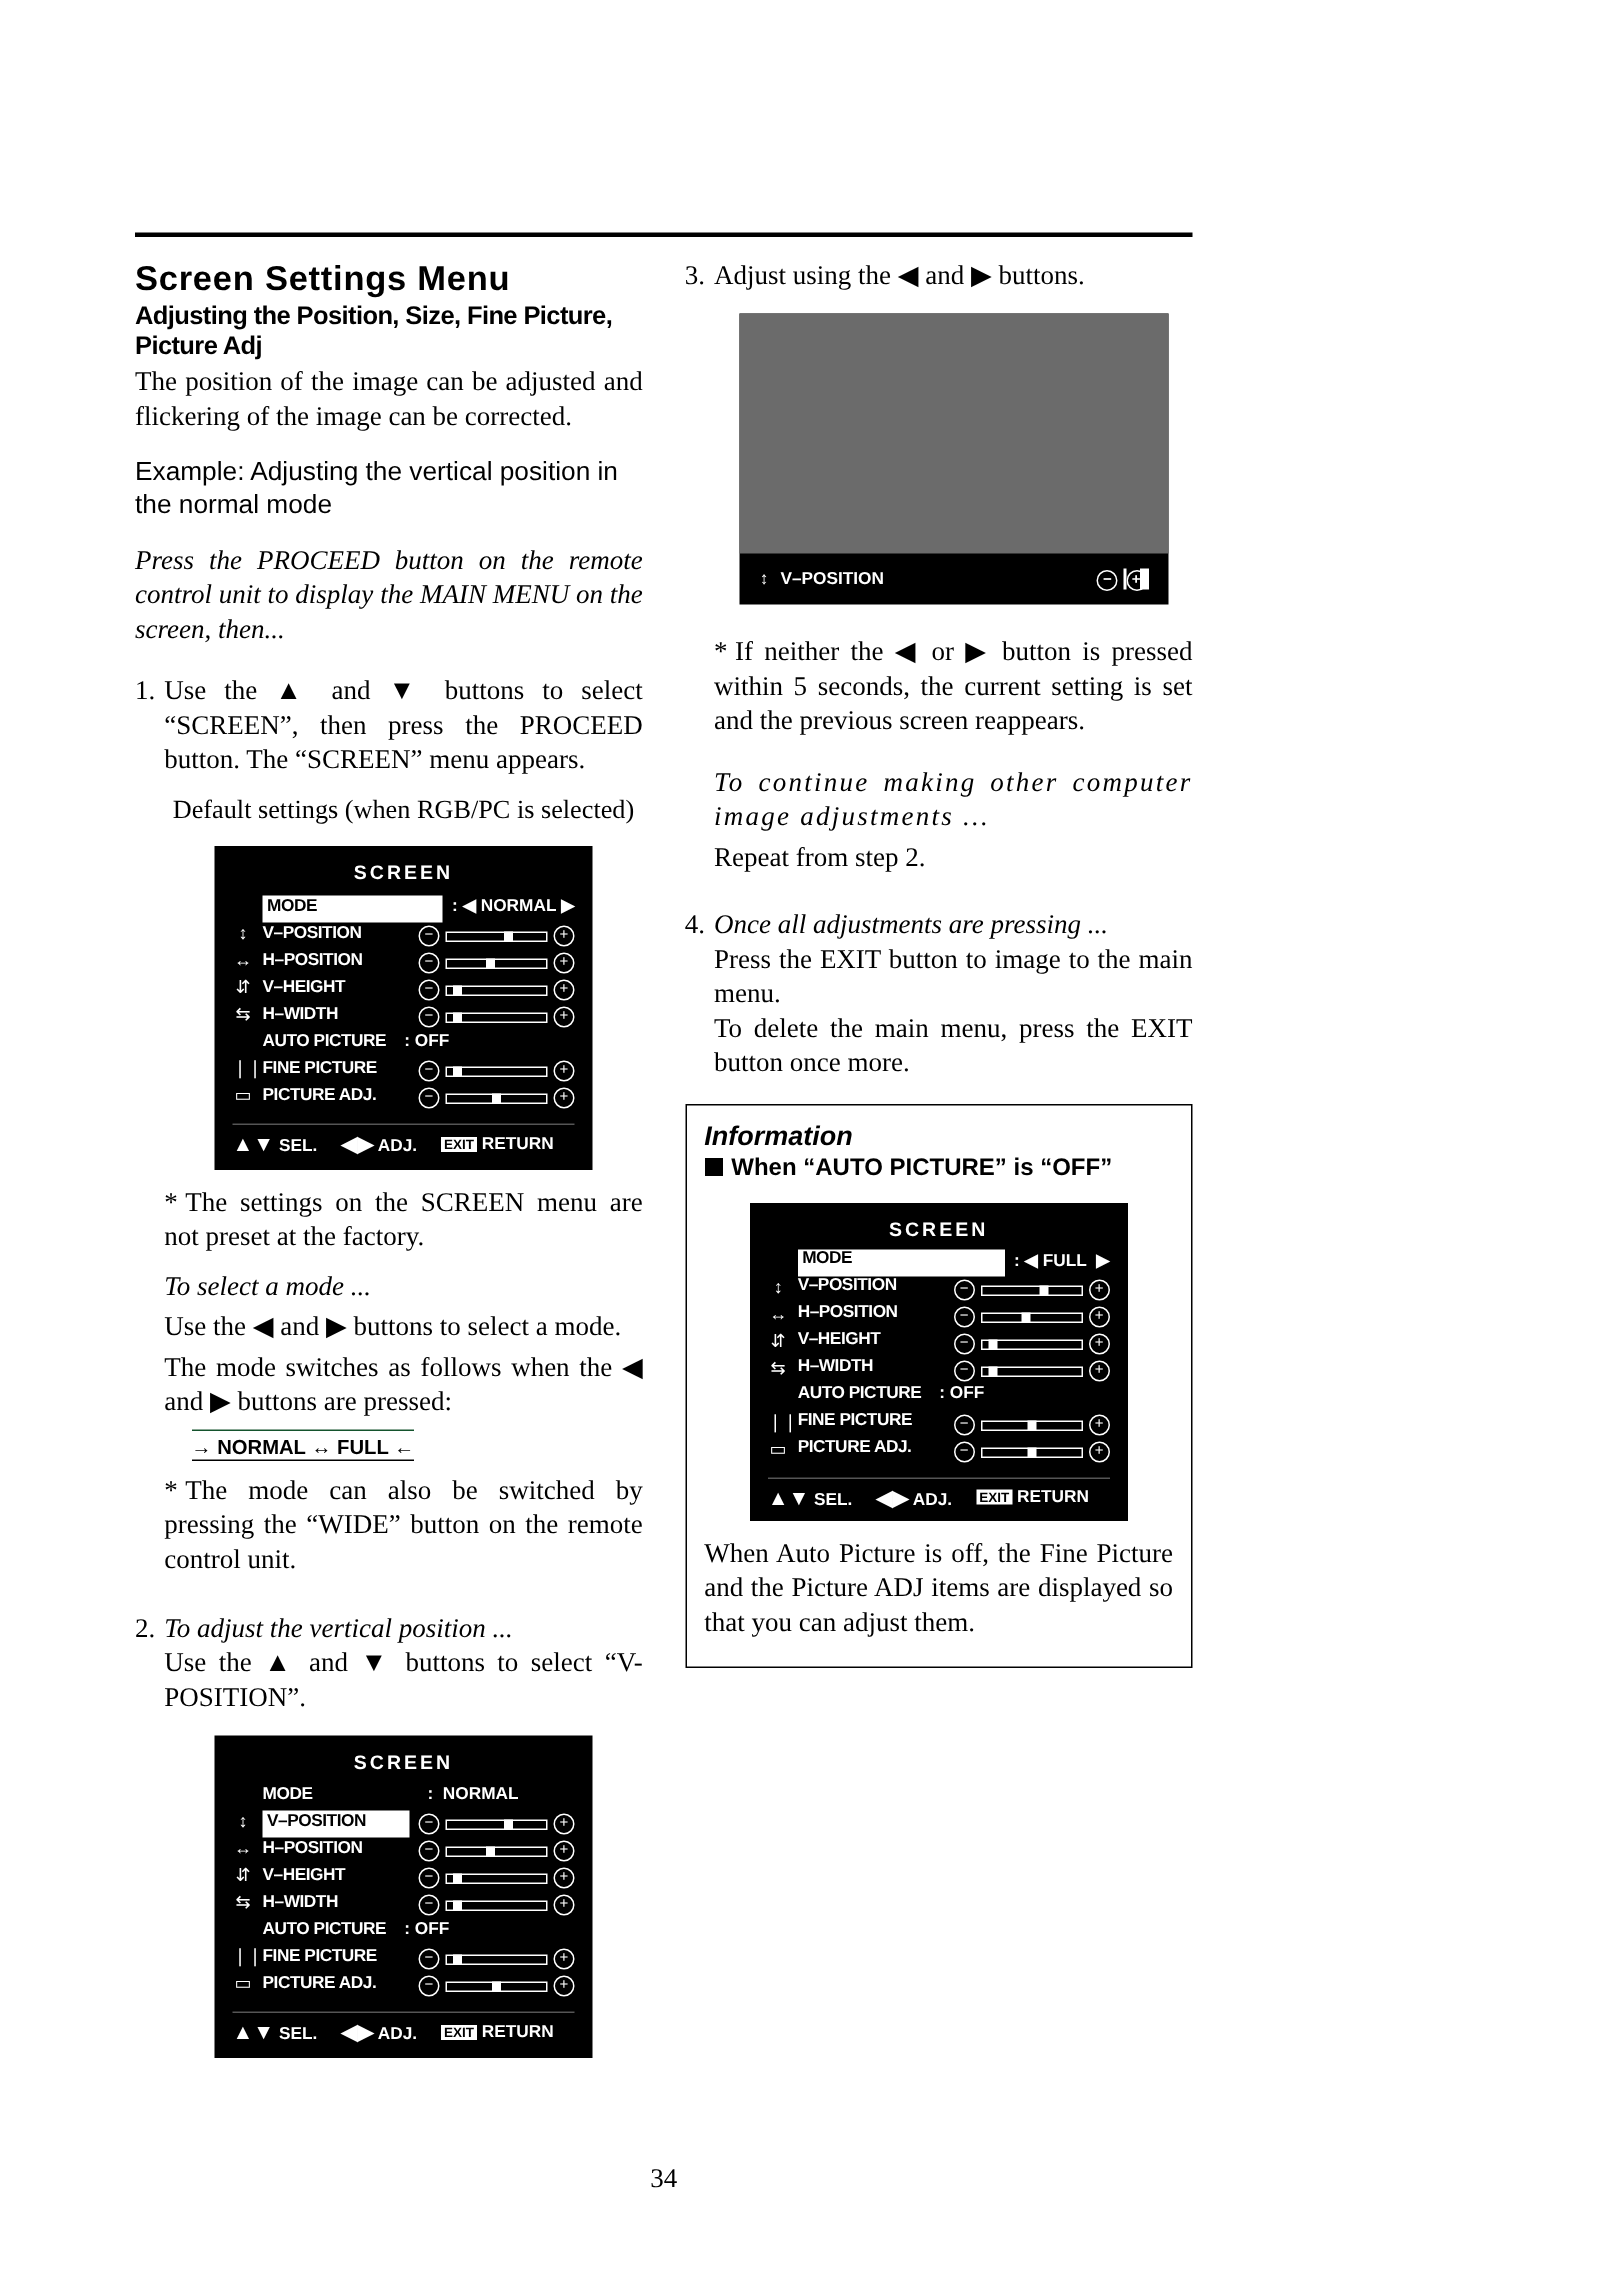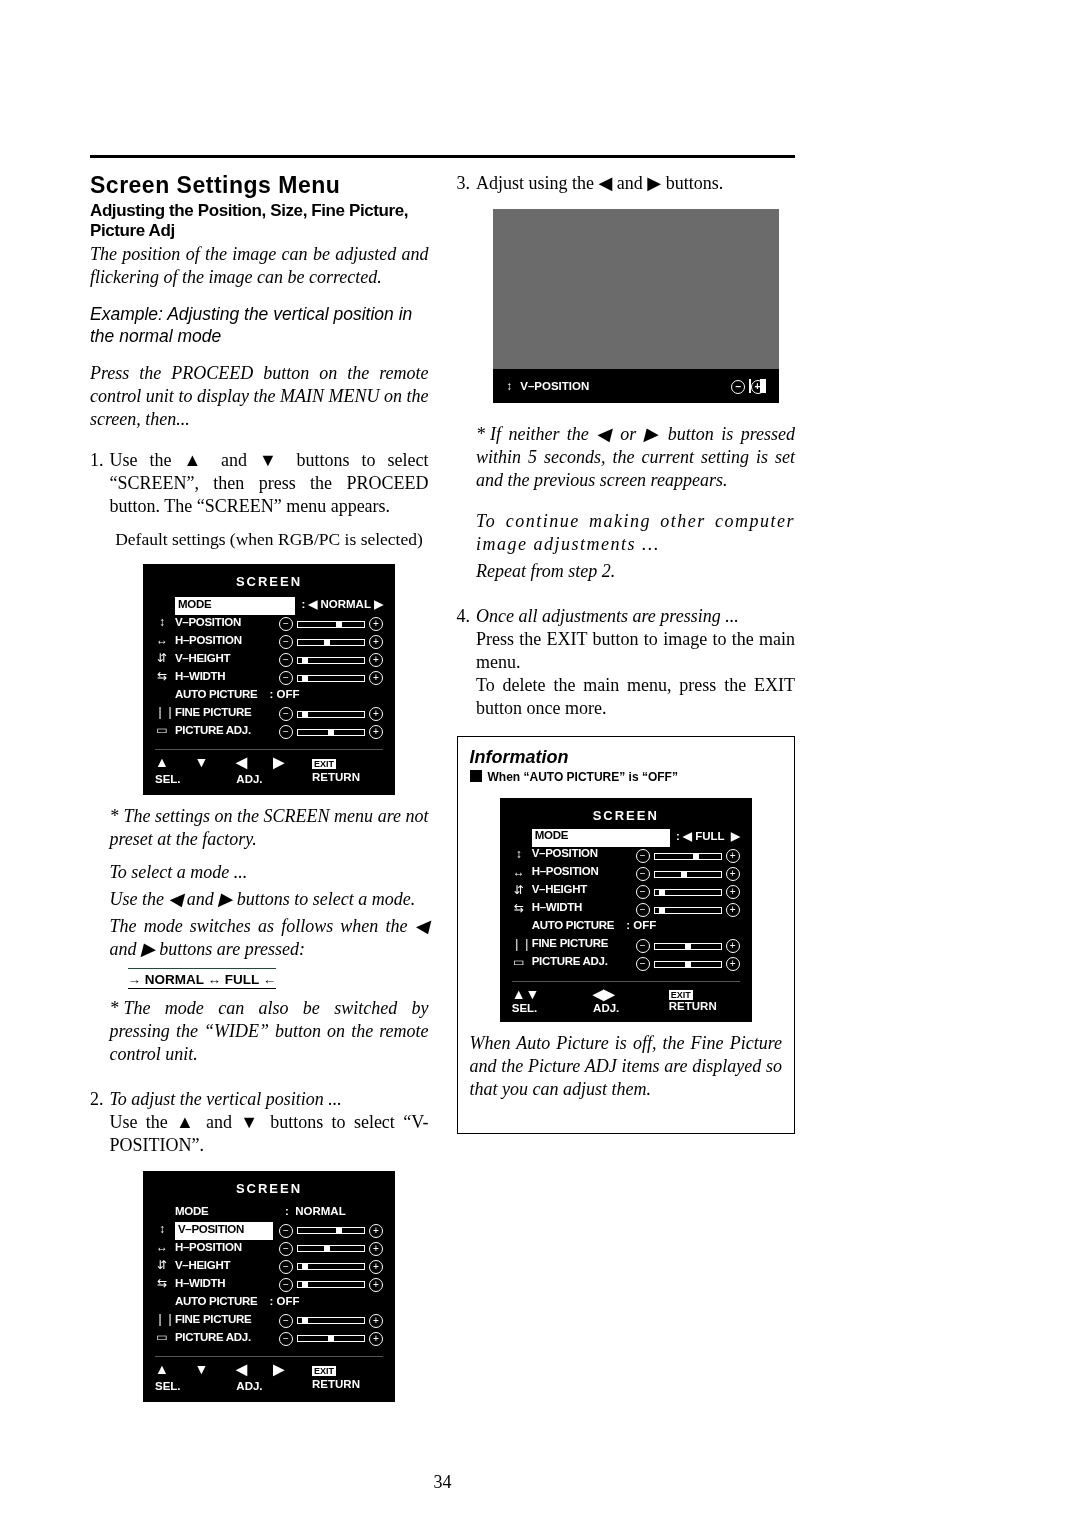--- a/index.html
+++ b/index.html
@@ -34,21 +34,21 @@
     letter-spacing: 0.5px;
     margin: 4px 0 2px 0;
   }
   .subtitle {
     font-family: Arial, Helvetica, sans-serif;
     font-weight: bold;
     font-size: 17px;
     margin: 0 0 2px 0;
     letter-spacing: -0.4px;
   }
-  p { margin: 0 0 4px 0; font-size: 18px; line-height: 1.28; font-style: italic; }
+  p { margin: 0 0 4px 0; font-size: 18px; line-height: 1.28; }
   .sans { font-family: Arial, Helvetica, sans-serif; font-size: 17.5px; }
   .italic { font-style: italic; }
   .justify { text-align: justify; }
   .step {
     display: flex; gap: 6px;
     font-size: 18px; line-height: 1.28;
     margin-top: 18px;
   }
   .step .body { flex: 1; text-align: justify; }
   .caption { font-size: 17.5px; text-align: center; }
@@ -93,46 +93,46 @@
   }
   .track {
     width: 68px; height: 7px; border:1px solid #fff; position:relative;
     box-sizing:border-box; background:#000;
   }
   .thumb {
     position:absolute; top:-1px; bottom:-1px; width:6px; background:#fff;
   }
   .osd-footer {
     border-top:1px solid #555; margin-top:8px; padding-top:4px;
-    display:flex; gap:28px; font-size:11.5px; font-weight:bold; align-items:center;
+    display:flex; gap:16px; font-size:11.5px; font-weight:bold; align-items:center;
   }
   .exit-badge { background:#fff; color:#000; font-size:9px; padding:0 2px; font-weight:bold; }
 
   
   .osd-large {
     background:#000; width: 286px; margin: 14px auto 20px auto; padding-bottom:6px;
     font-family: Arial, Helvetica, sans-serif; color:#fff;
   }
   .osd-large .img-area { background:#6b6b6b; height:160px; margin:0 0 6px 0; }
   .osd-large .bar {
     display:flex; align-items:center; gap:8px; padding:0 14px; height:22px; font-size:11.5px; font-weight:bold;
   }
   .osd-large .bar .track { width:88px; }
 
   .info-box {
     border: 1px solid #000;
-    padding: 10px 12px 28px 12px;
+    padding: 10px 12px 14px 12px;
     margin-top: 16px;
   }
   .info-title {
     font-family: Arial, Helvetica, sans-serif; font-weight:900; font-style: italic;
     font-size: 18px; margin-bottom: 2px;
   }
   .info-sub {
-    font-family: Arial, Helvetica, sans-serif; font-weight:bold; font-size: 12px;
+    font-family: Arial, Helvetica, sans-serif; font-weight:bold; font-size: 16px;
     margin-bottom: 4px;
   }
   .info-sub .blk { display:inline-block; width:12px; height:12px; background:#000; margin-right:6px; vertical-align:-1px; }
   .lr-arrows { font-family: Arial; font-size:11.5px; }
   .page-num { text-align:center; font-size:18px; margin-top:60px; }
   .tri { font-size: 14px; }
 </style>
 </head>
 <body>
 

